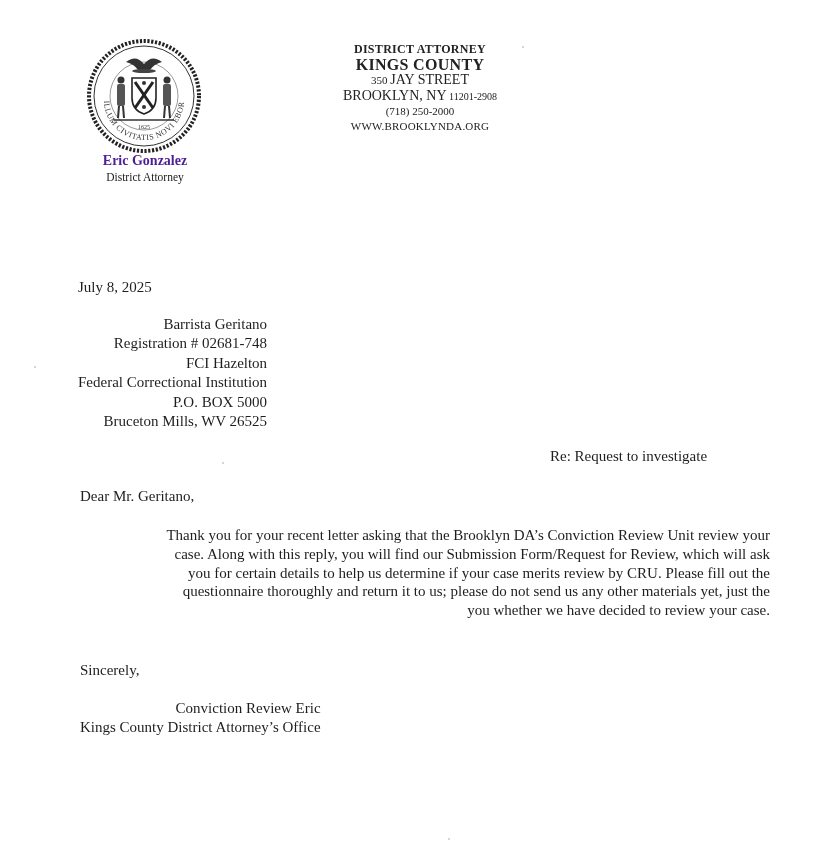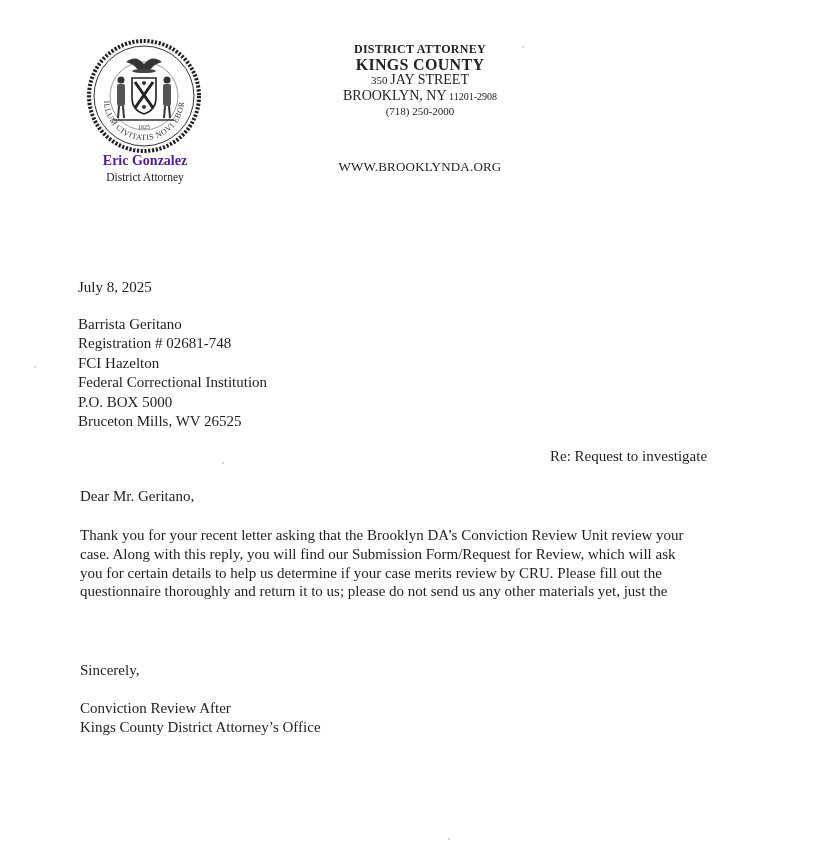--- a/index.html
+++ b/index.html
@@ -7,23 +7,23 @@
   .serif { font-family: "Liberation Serif", "DejaVu Serif", serif; }
   .seal { position: absolute; left: 86px; top: 38px; width: 116px; height: 116px; }
   .da-name { position: absolute; left: 60px; top: 153px; width: 170px; text-align: center; font-weight: bold; font-size: 14px; color: #4c1d95; }
   .da-title { position: absolute; left: 60px; top: 171px; width: 170px; text-align: center; font-size: 11.5px; color: #222; }
   .letterhead { position: absolute; left: 320px; top: 42px; width: 200px; text-align: center; color: #222; line-height: 15px; }
   .lh1 { font-weight: bold; font-size: 12px; letter-spacing: 0.3px; }
   .lh2 { font-weight: bold; font-size: 16px; letter-spacing: 0.3px; }
   .lh3 { font-size: 11px; }
   .lh4 { font-size: 10px; }
   .lh5 { font-size: 11px; }
-  .lh6 { font-size: 13px; letter-spacing: 0.2px; margin-top: 40px; }
+  .lh6 { font-size: 11px; letter-spacing: 0.2px; }
   .small-caps { font-variant: small-caps; font-size: 14px; }
-  .body-text { font-size: 15px; color: #1e1e1e; }
+  .body-text { font-size: 15px; color: #1e1e1e; text-align: right; }
   .date { position: absolute; left: 78px; top: 279px; }
   .address { position: absolute; left: 78px; top: 315px; line-height: 19.4px; }
   .re { position: absolute; left: 550px; top: 448px; }
   .salutation { position: absolute; left: 80px; top: 488px; }
   .paragraph { position: absolute; left: 80px; top: 526px; width: 690px; line-height: 18.8px; }
   .closing { position: absolute; left: 80px; top: 662px; }
   .sig { position: absolute; left: 80px; top: 699px; line-height: 19px; }
   .speck { position: absolute; background: #c8c8c8; border-radius: 50%; width: 2px; height: 2px; }
 </style>
 </head>
@@ -94,25 +94,26 @@
 
 <div class="re serif body-text">Re: Request to investigate</div>
 
 <div class="salutation serif body-text">Dear Mr. Geritano,</div>
 
 <div class="paragraph serif body-text">
   <div>Thank you for your recent letter asking that the Brooklyn DA’s Conviction Review Unit review your</div>
   <div>case. Along with this reply, you will find our Submission Form/Request for Review, which will ask</div>
   <div>you for certain details to help us determine if your case merits review by CRU. Please fill out the</div>
   <div>questionnaire thoroughly and return it to us; please do not send us any other materials yet, just the</div>
+  <div>you whether we have decided to review your case.</div>
 </div>
 
 <div class="closing serif body-text">Sincerely,</div>
 
 <div class="sig serif body-text">
-  <div>Conviction Review After</div>
+  <div>Conviction Review Eric</div>
   <div>Kings County District Attorney’s Office</div>
 </div>
 
 <div class="speck" style="left:522px;top:46px;"></div>
 <div class="speck" style="left:222px;top:462px;"></div>
 <div class="speck" style="left:34px;top:366px;"></div>
 <div class="speck" style="left:448px;top:838px;"></div>
 
 </body></html>

